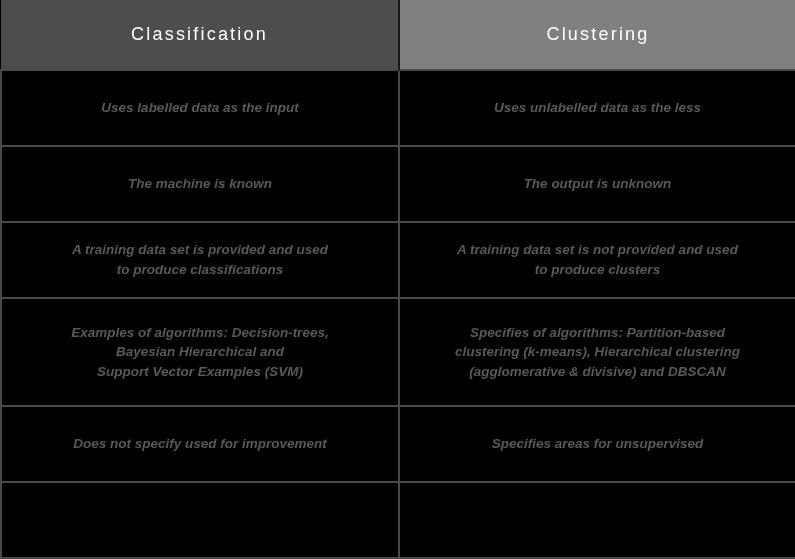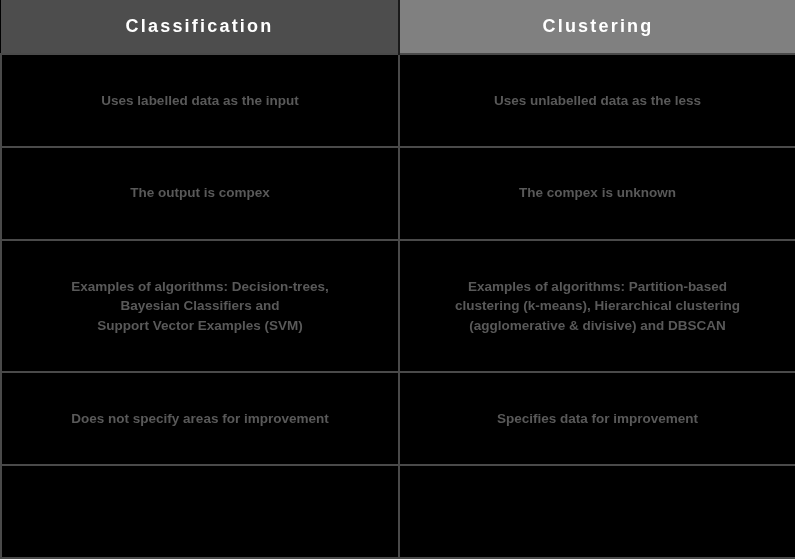--- a/index.html
+++ b/index.html
@@ -21,26 +21,26 @@
     table-layout: fixed;
     background: #000000;
   }
 
   .comparison-table col.col-left  { width: 398px; }
   .comparison-table col.col-right { width: 397px; }
 
   
   thead tr th {
     height: 53px;
-    padding: 0 10px;
+    padding: 8px 10px;
     text-align: center;
     vertical-align: middle;
     color: #ffffff;
     font-size: 18px;
-    font-weight: bold;
+    font-weight: normal;
     letter-spacing: 2.2px;
     border: 0;
   }
   th.header-classification {
     background: #4d4d4d;
     border-right: 2px solid #1a1a1a;
   }
   th.header-clustering {
     background: #808080;
   }
@@ -50,20 +50,21 @@
     background: #000000;
     color: #595959;
     font-size: 13.5px;
     font-weight: bold;
     line-height: 1.45;
     text-align: center;
     vertical-align: middle;
     padding: 6px 24px;
     border-top: 2px solid #4a4a4a;
     border-right: 2px solid #4a4a4a;
+    font-style: italic;
   }
   tbody td.cell-left {
     border-left: 2px solid #4a4a4a;
   }
   tbody tr:last-child td {
     border-bottom: 2px solid #4a4a4a;
   }
 
   .row-standard td { height: 51px; }
   .row-tall td     { height: 79px; }
@@ -88,44 +89,54 @@
       <tr class="row-standard">
         <td class="cell-left">
           <span class="cell-line">Uses labelled data as the input</span>
         </td>
         <td class="cell-right">
           <span class="cell-line">Uses unlabelled data as the less</span>
         </td>
       </tr>
       <tr class="row-standard">
         <td class="cell-left">
-          <span class="cell-line">The output is compex</span>
+          <span class="cell-line">The machine is known</span>
         </td>
         <td class="cell-right">
-          <span class="cell-line">The compex is unknown</span>
+          <span class="cell-line">The output is unknown</span>
+        </td>
+      </tr>
+      <tr class="row-standard">
+        <td class="cell-left">
+          <span class="cell-line">A training data set is provided and used</span>
+          <span class="cell-line">to produce classifications</span>
+        </td>
+        <td class="cell-right">
+          <span class="cell-line">A training data set is not provided and used</span>
+          <span class="cell-line">to produce clusters</span>
         </td>
       </tr>
       <tr class="row-tall">
         <td class="cell-left">
           <span class="cell-line">Examples of algorithms: Decision-trees,</span>
-          <span class="cell-line">Bayesian Classifiers and</span>
+          <span class="cell-line">Bayesian Hierarchical and</span>
           <span class="cell-line">Support Vector Examples (SVM)</span>
         </td>
         <td class="cell-right">
-          <span class="cell-line">Examples of algorithms: Partition-based</span>
+          <span class="cell-line">Specifies of algorithms: Partition-based</span>
           <span class="cell-line">clustering (k-means), Hierarchical clustering</span>
           <span class="cell-line">(agglomerative &amp; divisive) and DBSCAN</span>
         </td>
       </tr>
       <tr class="row-standard">
         <td class="cell-left">
-          <span class="cell-line">Does not specify areas for improvement</span>
+          <span class="cell-line">Does not specify used for improvement</span>
         </td>
         <td class="cell-right">
-          <span class="cell-line">Specifies data for improvement</span>
+          <span class="cell-line">Specifies areas for unsupervised</span>
         </td>
       </tr>
       <tr class="row-standard">
         <td class="cell-left"></td>
         <td class="cell-right"></td>
       </tr>
     </tbody>
 </table>
 
 </body></html>

